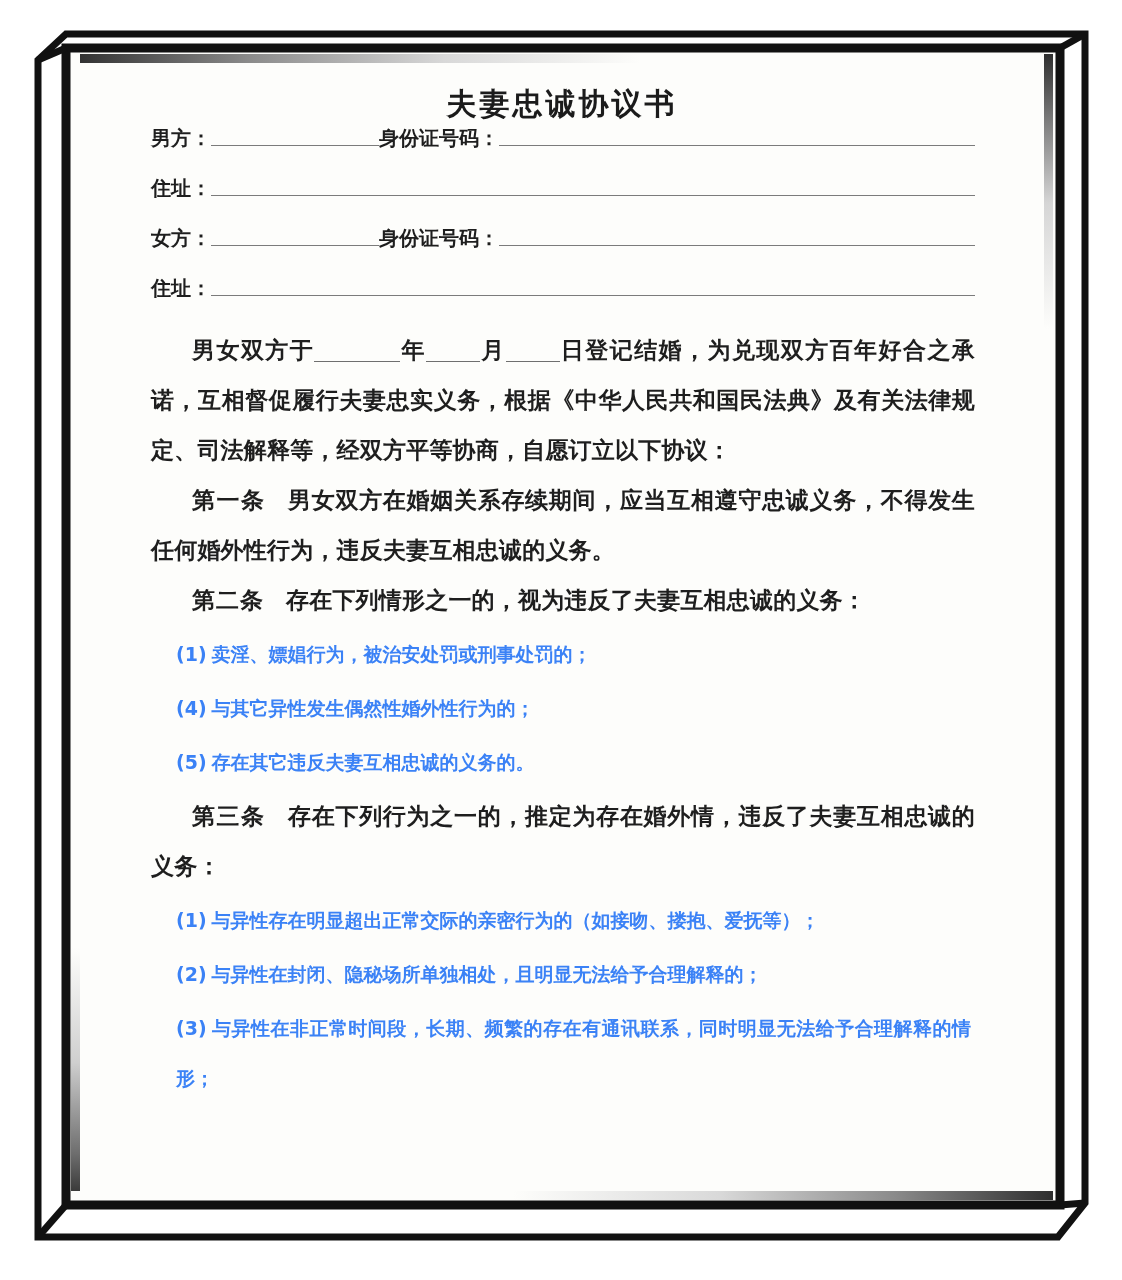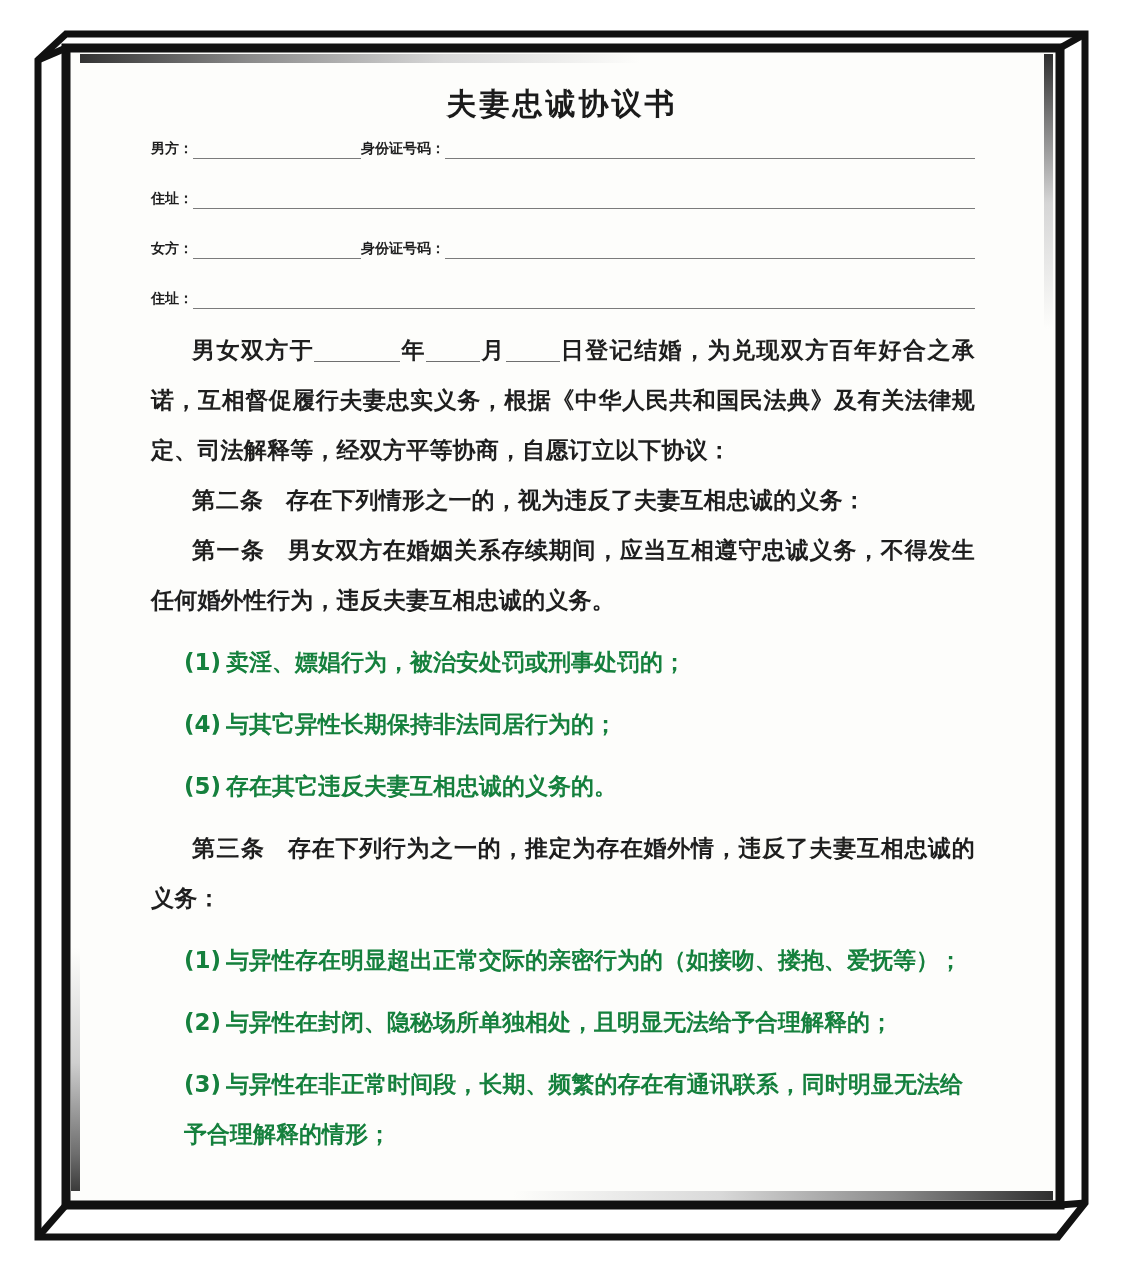--- a/index.html
+++ b/index.html
@@ -87,22 +87,22 @@
     color: #1b1b1b;
   }
 
   .body-block {
     padding: 0 78px 0 80px;
   }
 
   
   .form-row {
     display: flex;
-    align-items: center;
-    font-size: 14px;
+    align-items: flex-start;
+    font-size: 20px;
     font-weight: bold;
     height: 50px;
     white-space: nowrap;
   }
   .form-label {
     color: #1e1e1e;
     padding-bottom: 2px;
   }
   .rule {
     border-bottom: 1.6px solid #7b7b7b;
@@ -132,29 +132,29 @@
     height: 17px;
   }
   .b-year  { width: 86px; }
   .b-month { width: 54px; }
   .b-day   { width: 54px; }
 
   .art-no { letter-spacing: 1px; }
   .art-gap { display: inline-block; width: 22px; }
 
   li.item {
-    font-size: 23px;
+    font-size: 19px;
     font-weight: bold;
     line-height: 50px;
-    margin: 12px;
+    margin: 4px;
     list-style: none;
     padding-left: 21px;
     text-align: justify;
     text-justify: inter-ideograph;
-    color: #15803d;
+    color: #3b82f6;
   }
   ul.items {
     margin: 0;
     padding: 0;
   }
   li.item .marker { display: inline-block; margin-right: 5px; }
 </style>
 </head>
 <body>
 
@@ -203,27 +203,27 @@
           <span class="rule rule-grow"></span>
         </div>
 
         <div class="form-row">
           <span class="form-label">住址：</span>
           <span class="rule rule-grow"></span>
         </div>
 
         <p class="para indent"><span>男女双方于</span><span class="blank-inline b-year"></span><span>年</span><span class="blank-inline b-month"></span><span>月</span><span class="blank-inline b-day"></span><span>日登记结婚，为兑现双方百年好合之承诺，互相督促履行夫妻忠实义务，根据《中华人民共和国民法典》及有关法律规定、司法解释等，经双方平等协商，自愿订立以下协议：</span></p>
 
+        <p class="para indent"><span class="art-no">第一条</span><span class="art-gap"></span><span>男女双方在婚姻关系存续期间，应当互相遵守忠诚义务，不得发生任何婚外性行为，违反夫妻互相忠诚的义务。</span></p>
+
         <p class="para indent"><span class="art-no">第二条</span><span class="art-gap"></span><span>存在下列情形之一的，视为违反了夫妻互相忠诚的义务：</span></p>
-
-        <p class="para indent"><span class="art-no">第一条</span><span class="art-gap"></span><span>男女双方在婚姻关系存续期间，应当互相遵守忠诚义务，不得发生任何婚外性行为，违反夫妻互相忠诚的义务。</span></p>
 
         <ul class="items">
           <li class="item"><span class="marker">(1)</span><span>卖淫、嫖娼行为，被治安处罚或刑事处罚的；</span></li>
-          <li class="item"><span class="marker">(4)</span><span>与其它异性长期保持非法同居行为的；</span></li>
+          <li class="item"><span class="marker">(4)</span><span>与其它异性发生偶然性婚外性行为的；</span></li>
           <li class="item"><span class="marker">(5)</span><span>存在其它违反夫妻互相忠诚的义务的。</span></li>
         </ul>
 
         <p class="para indent"><span class="art-no">第三条</span><span class="art-gap"></span><span>存在下列行为之一的，推定为存在婚外情，违反了夫妻互相忠诚的义务：</span></p>
 
         <ul class="items">
           <li class="item"><span class="marker">(1)</span><span>与异性存在明显超出正常交际的亲密行为的（如接吻、搂抱、爱抚等）；</span></li>
           <li class="item"><span class="marker">(2)</span><span>与异性在封闭、隐秘场所单独相处，且明显无法给予合理解释的；</span></li>
           <li class="item"><span class="marker">(3)</span><span>与异性在非正常时间段，长期、频繁的存在有通讯联系，同时明显无法给予合理解释的情形；</span></li>
         </ul>

